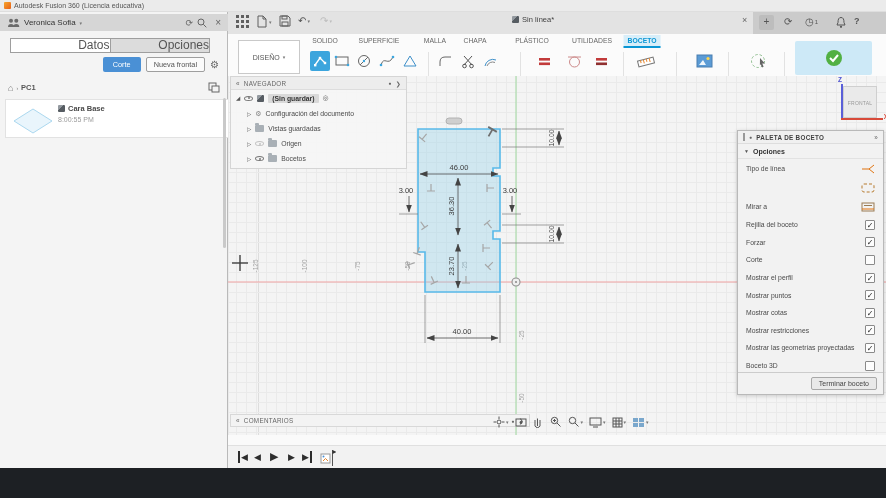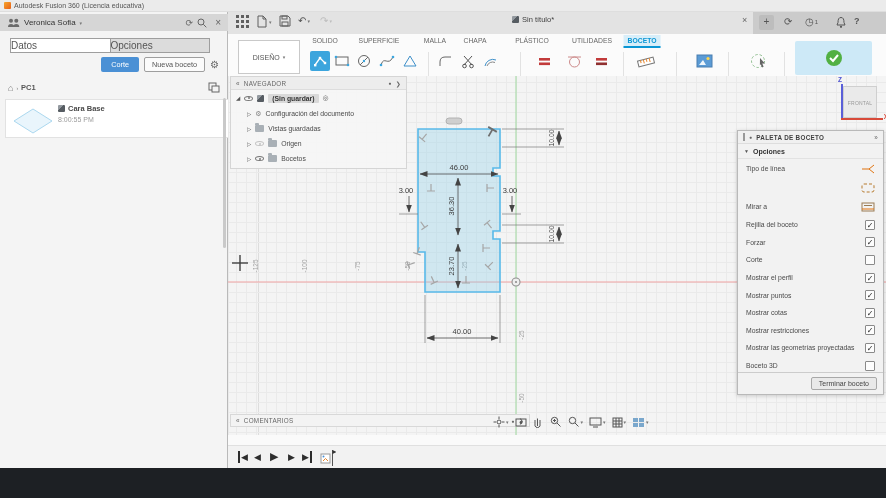--- a/index.html
+++ b/index.html
@@ -15,21 +15,21 @@
     display:flex;align-items:center;gap:3px;padding:0 4px;font-size:7px;color:#555;}
   #fusion-badge{width:7px;height:7px;border-radius:1px;background:linear-gradient(135deg,#f6a52b,#e85f17);}
 
   
   #left-panel{left:0;top:12px;width:228px;height:456px;background:#f4f4f4;border-right:1px solid #b9b9b9;}
   .lp-header{position:absolute;left:0;top:2px;width:228px;height:17px;background:#d6d6d6;
     display:flex;align-items:center;gap:4px;padding:0 7px;}
   .lp-user{font-size:8px;color:#333;}
   .hdr-ic{font-size:9px;color:#666;margin-left:8px;}
   .lp-tabs{position:absolute;left:10px;top:26px;width:200px;height:15px;border:1px solid #9e9e9e;display:flex;}
-  .lp-tab{flex:1;text-align:left;font-size:10px;line-height:13px;color:#555;}
+  .lp-tab{flex:1;text-align:right;font-size:12px;line-height:13px;color:#555;}
   .lp-tab.on{background:#fff;}
   .lp-tab.off{background:#dcdcdc;border-left:1px solid #9e9e9e;}
   .lp-actions{position:absolute;right:8px;top:45px;display:flex;gap:5px;align-items:center;}
   .btn-blue{background:#4a90d5;color:#fff;font-size:7.3px;padding:3px 10px;border-radius:2px;}
   .btn-line{background:#fbfbfb;border:1px solid #9e9e9e;color:#555;font-size:7.3px;padding:2px 7px;border-radius:2px;}
   .lp-crumb{position:absolute;left:8px;top:70px;width:212px;display:flex;align-items:center;gap:3px;
     font-size:7.5px;color:#555;}
   .card{position:absolute;left:5px;width:260px;height:39px;background:#fff;border:1px solid #e2e2e2;}
   .card .ttl{position:absolute;left:52px;top:4px;display:flex;gap:3px;align-items:center;
     font-size:7.5px;font-weight:bold;color:#4a4a4a;}
@@ -155,21 +155,21 @@
       <span class="hdr-ic" style="margin-left:4px;font-size:10px">×</span>
     </div>
 
     <div class="lp-tabs">
       <div class="lp-tab on">Datos</div>
       <div class="lp-tab off">Opciones</div>
     </div>
 
     <div class="lp-actions">
       <span class="btn-blue">Corte</span>
-      <span class="btn-line">Nueva boceto</span>
+      <span class="btn-line">Nueva frontal</span>
       <span style="font-size:10px;color:#666">⚙</span>
     </div>
 
     <div class="lp-crumb">
       <span style="font-size:9px;color:#666">⌂</span>
       <span class="caret">›</span>
       <span style="font-weight:bold">PC1</span>
       <span style="flex:1"></span>
       <svg width="12" height="11">
           <rect x="1" y="1" width="7" height="7" fill="none" stroke="#666"></rect>
@@ -229,21 +229,21 @@
           <span>↶</span>
           <span class="caret">▾</span>
         </span>
       <span class="qat-ic flex" style="left:92px;gap:1px;font-size:10px;color:#bdbdbd">
           <span>↷</span>
           <span class="caret" style="color:#bdbdbd">▾</span>
         </span>
 
       <div id="doc-tab">
         <span class="cube"></span>
-        <span>Sin título*</span>
+        <span>Sin línea*</span>
       </div>
       <span class="qat-ic" style="left:514px;font-size:9px;color:#666">×</span>
 
       <div id="qat-right">
         <span class="abs" style="left:6px;top:3px;width:15px;height:15px;background:#bdbdbd;border-radius:2px;text-align:center;line-height:14px;font-size:10px;color:#555">+</span>
         <span class="abs" style="left:31px;top:4px;font-size:10px;color:#555">⟳</span>
         <span class="abs flex" style="left:52px;top:4px;font-size:10px;color:#555;gap:1px">
             <span>◷</span>
             <span style="font-size:6px">1</span>
           </span>

